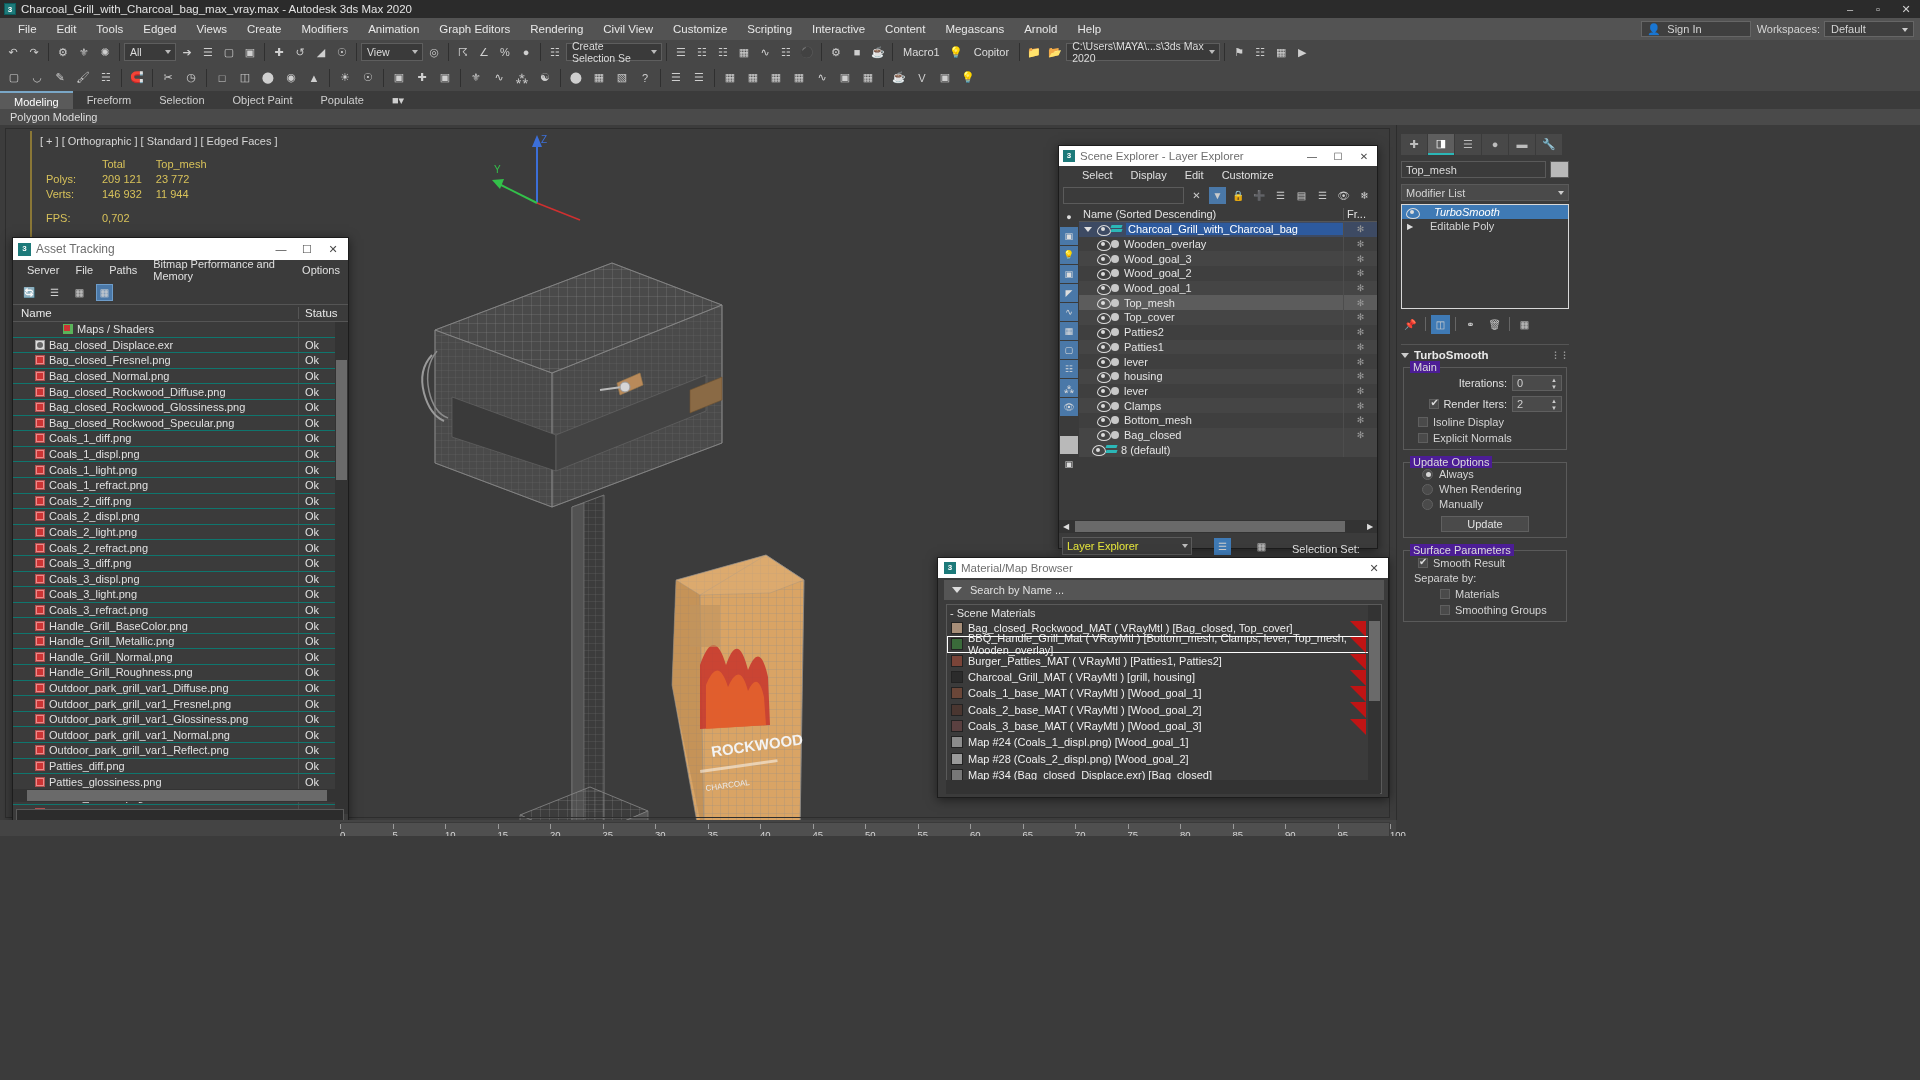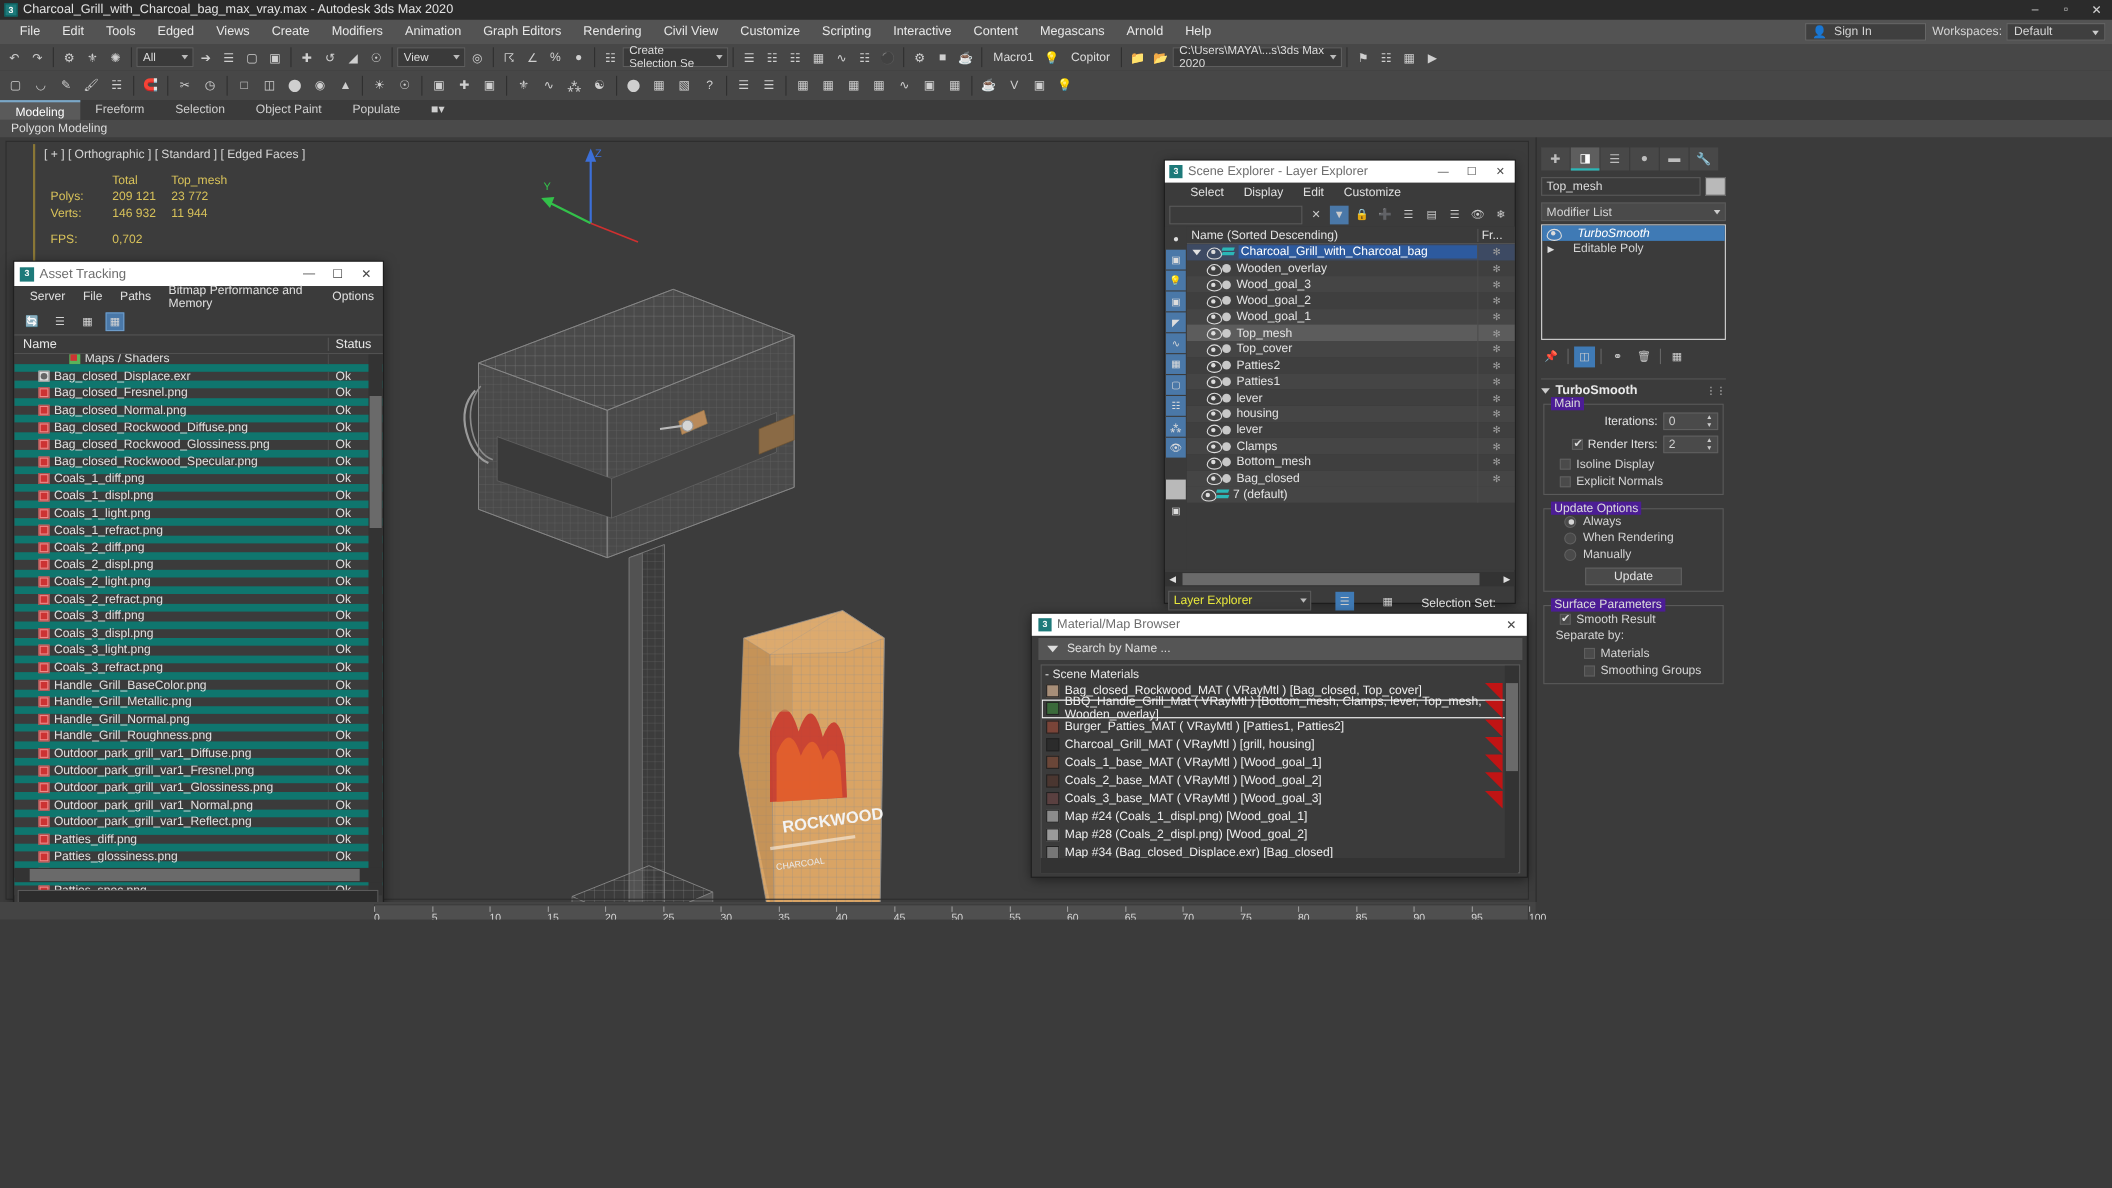--- a/index.html
+++ b/index.html
@@ -81,21 +81,21 @@
   .at-menu{ height:20px; background:#3b3b3b; display:flex; align-items:center; padding-left:6px; gap:0;}
   .at-menu span{ padding:2px 8px; font-size:11px; color:#e0e0e0;}
   .at-tools{ height:24px; background:#3b3b3b; display:flex; align-items:center; gap:8px; padding-left:8px;}
   .atb{ width:17px;height:17px;display:flex;align-items:center;justify-content:center;font-size:10px;}
   .atb.sel{ background:#4a78a8; border:1px solid #6d9cc9;}
   .at-hdr{ height:18px; background:#3b3b3b; border-top:1px solid #555; border-bottom:1px solid #555;
     display:flex; align-items:center; font-size:11.5px;}
   .at-hdr .c1{ flex:1; padding-left:8px; color:#e8e8e8;}
   .at-hdr .c2{ width:50px; border-left:1px solid #555; padding-left:6px; color:#e8e8e8;}
   .at-list{ position:relative; height:492px; overflow:hidden; background:#3b3b3b;}
-  .at-row{ height:15.6px; display:flex; align-items:center; border-bottom:7px solid #0f766e;
+  .at-row{ height:15.6px; display:flex; align-items:center; border-bottom:1px solid #0f766e;
     font-size:11px;}
   .at-row .nm{ flex:1; display:flex; align-items:center; padding-left:22px; color:#e0e0e0;}
   .at-row .nm.root{ padding-left:50px;}
   .at-row .st{ width:50px; border-left:1px solid #4e4e4e; padding-left:6px; color:#e0e0e0; height:100%;
      display:flex;align-items:center;}
   .mico{ width:10px;height:10px;margin-right:4px;border:1px solid #b05050;background:#e88;
      display:inline-block; position:relative; flex:none;}
   .mico:after{content:'';position:absolute;left:1px;top:1px;width:6px;height:6px;background:#c33;}
   .mico.exr{ border-color:#999;background:#ddd;}
   .mico.exr:after{background:#666;border-radius:50%;}
@@ -956,21 +956,21 @@
               <span class="eye"></span>
               <span class="dot"></span>
               <span class="lbl">Bag_closed</span>
               <span class="frz">✻</span>
             </div>
           </div>
         <div class="se-trow">
           <span style="width:11px;flex:none"></span>
           <span class="eye"></span>
           <span class="layers"></span>
-          <span class="lbl">7 (default)</span>
+          <span class="lbl">8 (default)</span>
           <span class="frz"></span>
         </div>
       </div>
     </div>
     <div class="se-hscroll">
       <div class="ar" style="left:0">◀</div>
       <div class="se-hthumb"></div>
       <div class="ar" style="right:0">▶</div>
     </div>
     <div class="se-foot">

